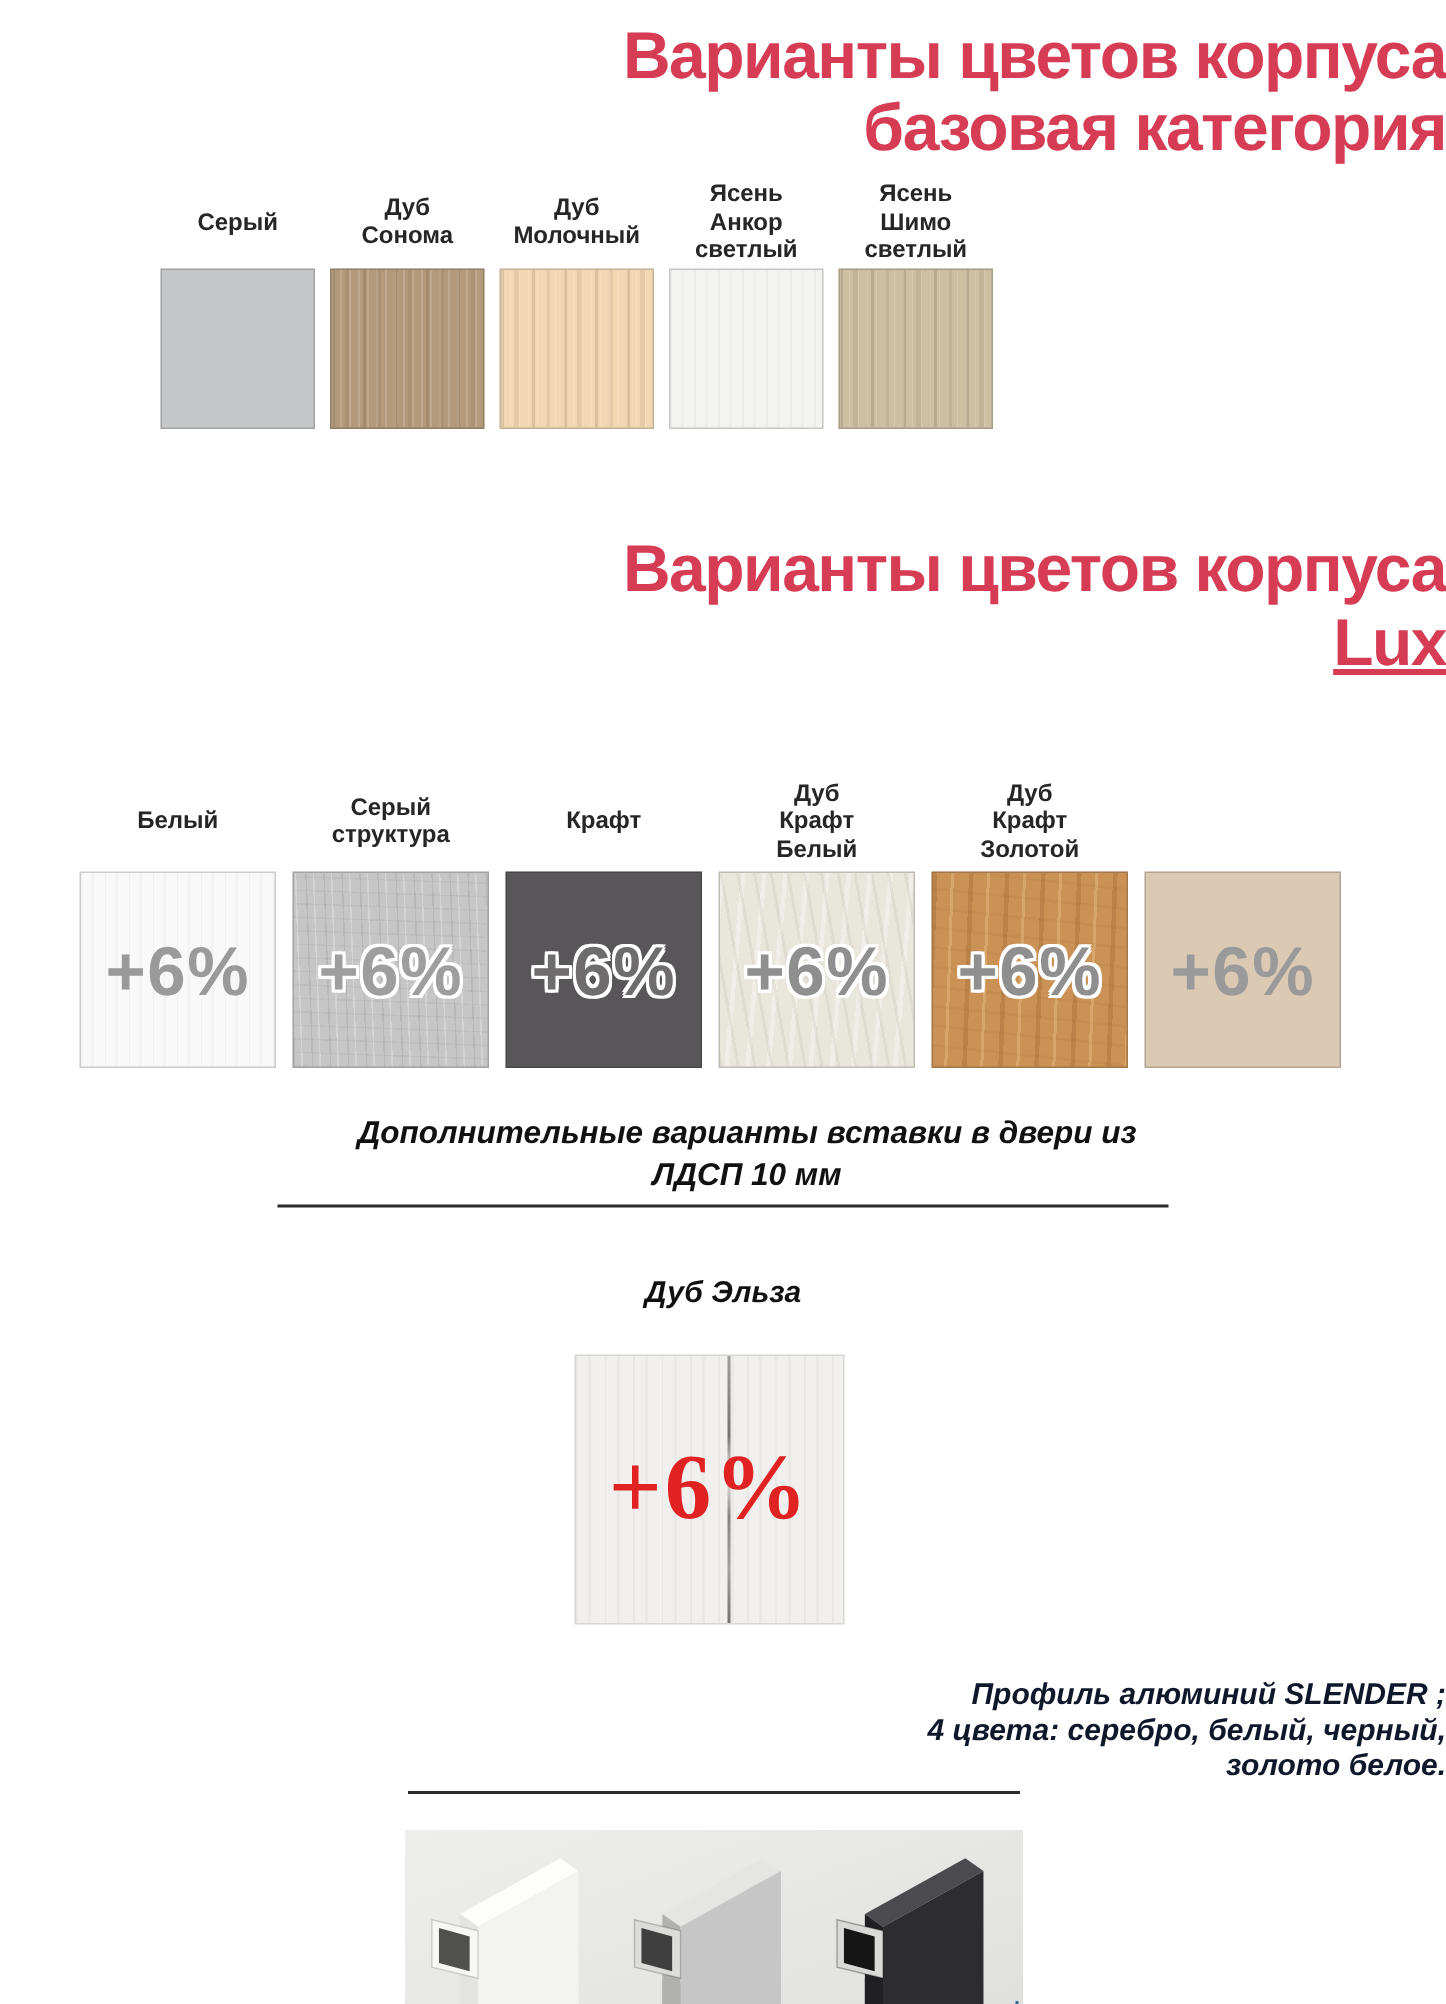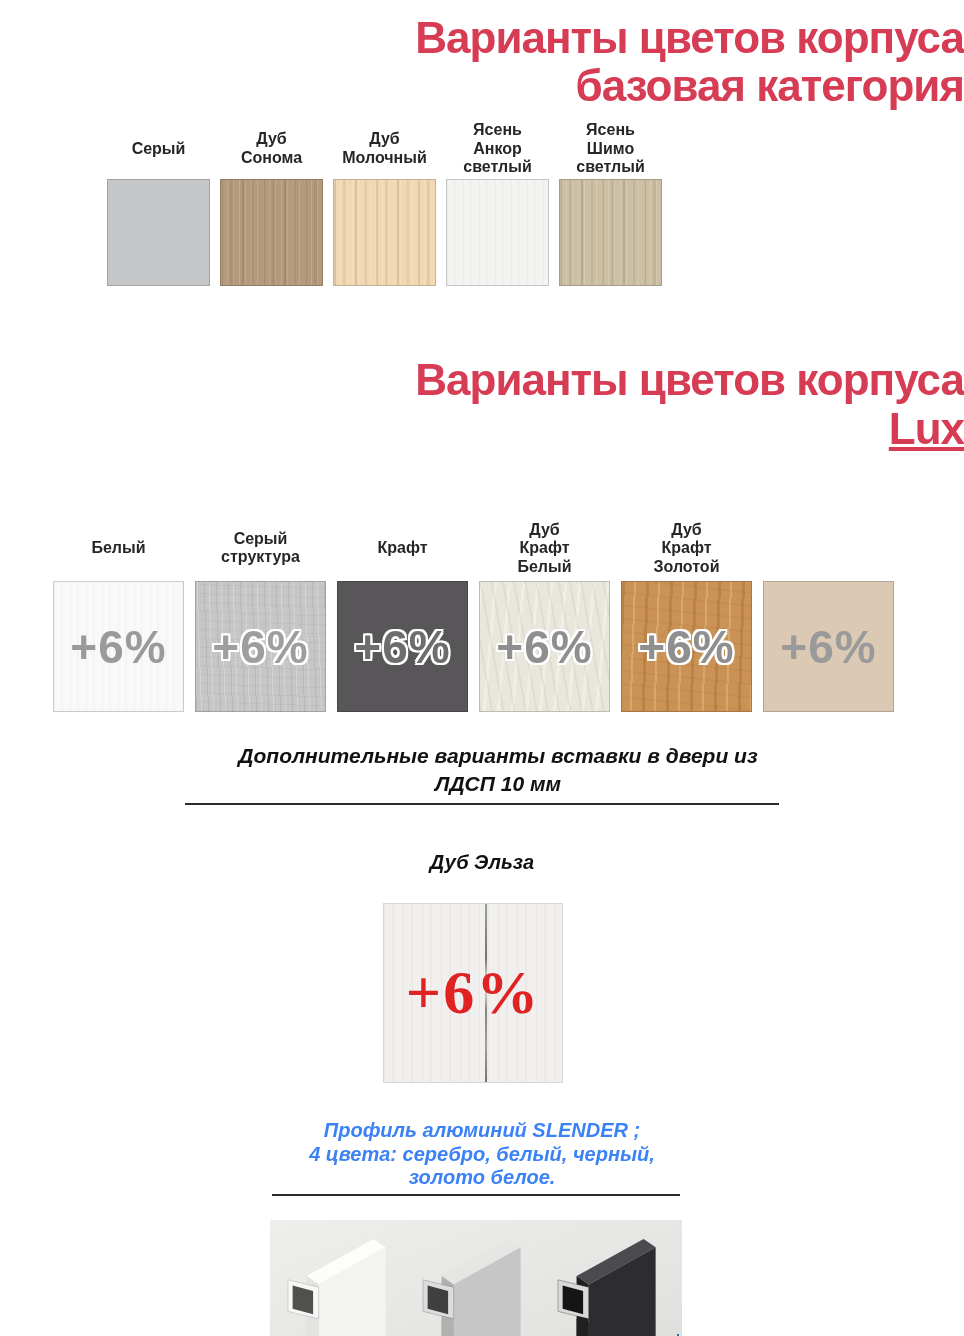--- a/index.html
+++ b/index.html
@@ -106,22 +106,22 @@
       repeating-linear-gradient(90deg, rgba(0,0,0,.04) 0 1px, transparent 1px 8px,
         rgba(120,120,125,.06) 8px 10px, transparent 10px 19px);
   }
   .elza-crack { position:absolute; left:57%; top:0; width:2px; height:100%;
     background:linear-gradient(180deg, #8a8a88 0%, #55534f 30%, transparent 45%,
       #6b6965 60%, #8f8d89 80%, #55534f 100%); opacity:.8; }
   .elza-plus { position:relative; z-index:2; font-family:"Liberation Serif", serif;
     font-weight:bold; font-size:62px; letter-spacing:2px; }
 
   .profile-heading {
-    margin-top:36px; text-align:center; font-weight:bold; font-style:italic;
-    font-size:20px; line-height:1.18; color:#3b82f6; white-space:pre-line;
+    margin-top:36px; text-align:right; font-weight:bold; font-style:italic;
+    font-size:20px; line-height:1.18; color:#0f172a; white-space:pre-line;
   }
   .rule-narrow { width:408px; margin:4px 0 0 272px; }
 
   
   .photo {
     margin:24px 0 0 270px; width:412px; height:212px; position:relative;
     background:linear-gradient(160deg, #eeefed 0%, #e4e5e3 55%, #d9dad8 100%);
     display:flex; justify-content:space-between; padding:4px 6px 0 6px;
   }
   .figure { width:130px; display:flex; flex-direction:column; align-items:center; }

